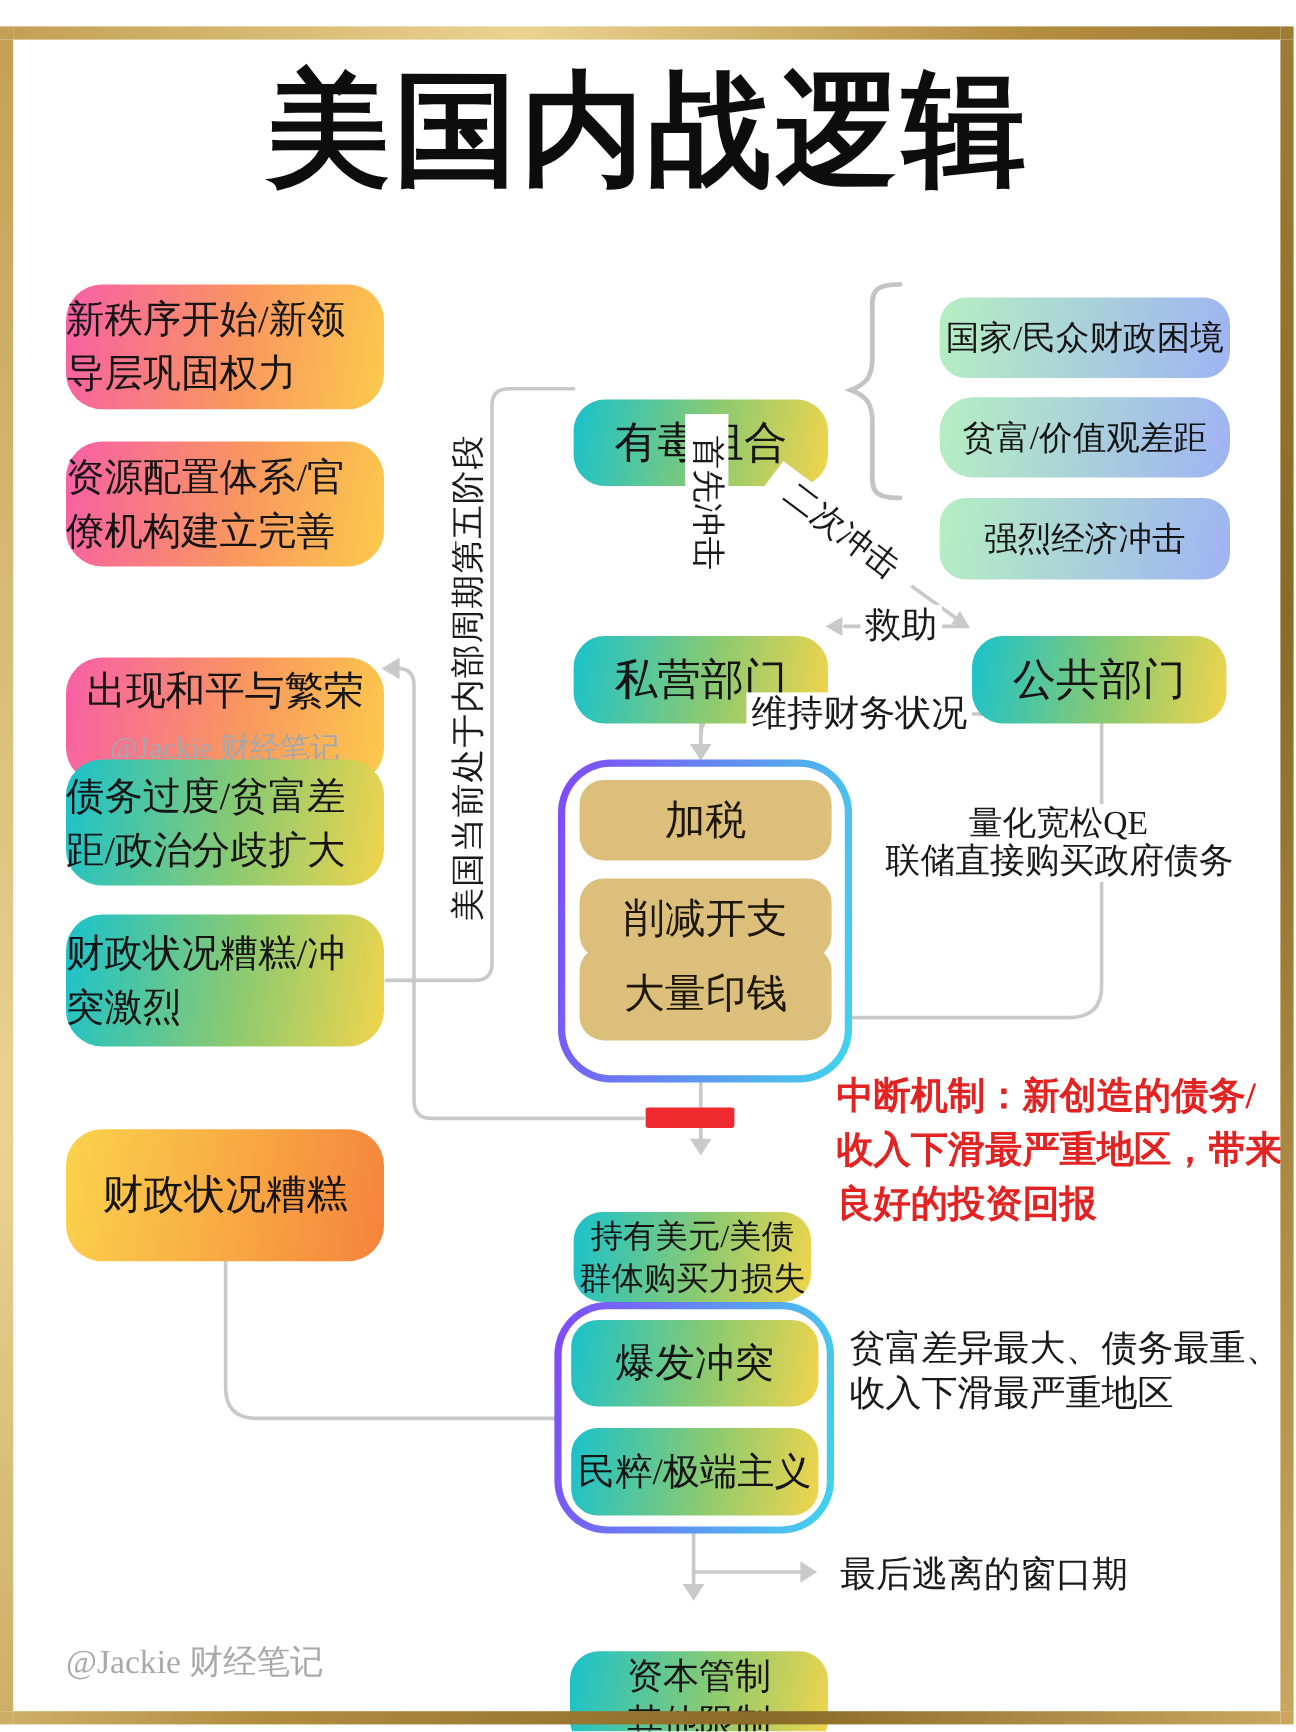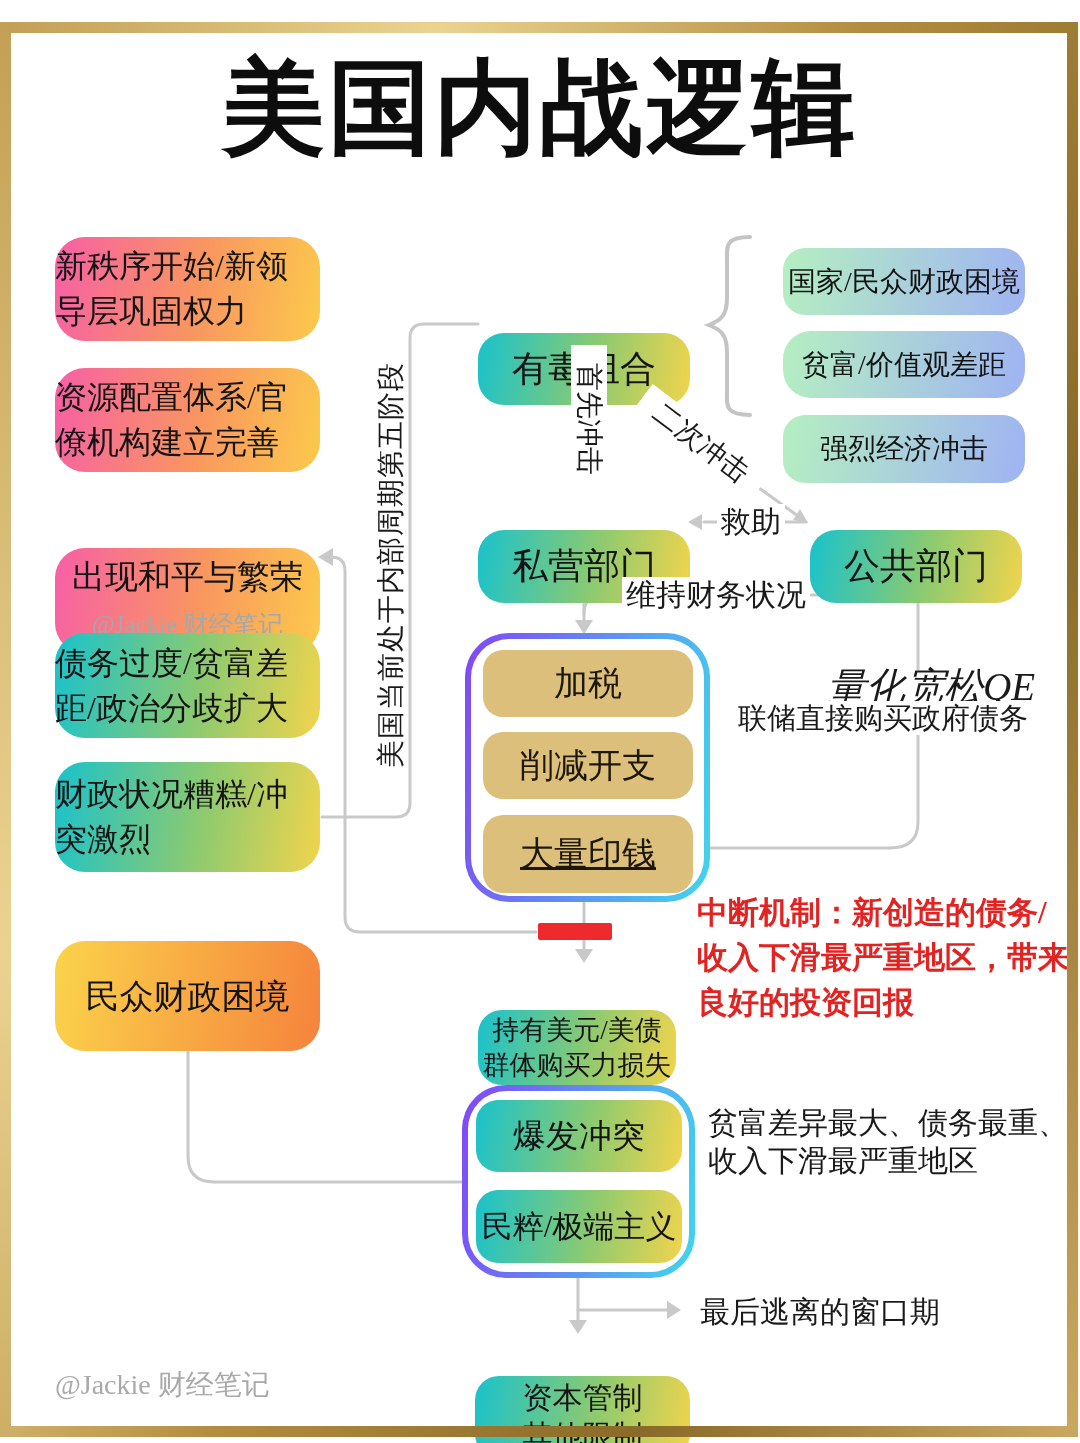--- a/index.html
+++ b/index.html
@@ -114,21 +114,21 @@
   </div>
   <div class="box grad-teal leftbox" style="top:633px;height:105px;">
     <span class="ln">债务过度/贫富差</span>
     <span class="ln">距/政治分歧扩大</span>
   </div>
   <div class="box grad-teal leftbox" style="top:762px;height:110px;">
     <span class="ln">财政状况糟糕/冲</span>
     <span class="ln">突激烈</span>
   </div>
   <div class="box grad-orange leftbox centered" style="top:898px;height:110px;font-size:34px;">
-    <span class="ln">民众财政困境</span>
+    <span class="ln">财政状况糟糕</span>
   </div>
 
   <div class="box grad-teal centered" style="left:478px;top:290px;width:212px;height:72px;font-size:36px;border-radius:26px;">
     <span class="ln">有毒组合</span>
   </div>
   <div class="box grad-teal centered" style="left:478px;top:487px;width:212px;height:73px;font-size:36px;border-radius:26px;">
     <span class="ln">私营部门</span>
   </div>
   <div class="box grad-teal centered" style="left:810px;top:487px;width:212px;height:73px;font-size:36px;border-radius:26px;">
     <span class="ln">公共部门</span>
@@ -146,21 +146,21 @@
 
   <div class="group" style="left:465px;top:633px;width:245px;height:269px;">
     <div class="inner"></div>
   </div>
   <div class="tanbox" style="left:483px;top:650px;width:210px;height:67px;">
     <span>加税</span>
   </div>
   <div class="tanbox" style="left:483px;top:732px;width:210px;height:67px;">
     <span>削减开支</span>
   </div>
-  <div class="tanbox" style="left:483px;top:815px;width:210px;height:78px;text-decoration:underline;">
+  <div class="tanbox" style="left:483px;top:789px;width:210px;height:78px;">
     <span>大量印钱</span>
   </div>
 
   <div class="redbar"></div>
   <div class="rednote">
     <span class="ln" style="display:block">中断机制：新创造的债务/</span>
     <span class="ln" style="display:block">收入下滑最严重地区，带来</span>
     <span class="ln" style="display:block">良好的投资回报</span>
   </div>
 
@@ -181,21 +181,21 @@
 
   <div class="box grad-teal centered" style="left:475px;top:1333px;width:215px;height:82px;font-size:30px;line-height:38px;border-radius:24px;">
     <span class="ln">资本管制</span>
     <span class="ln">其他限制</span>
   </div>
 
   <div class="line-label" style="left:515px;top:401px;width:140px;height:36px;line-height:36px;font-size:28px;transform:rotate(90deg);">首先冲击</div>
   <div class="line-label" style="left:627px;top:425px;width:140px;height:36px;line-height:36px;font-size:28px;transform:rotate(37deg);">二次冲击</div>
   <div class="line-label" style="left:751px;top:504px;height:36px;line-height:36px;font-size:30px;transform:translateX(-50%);">救助</div>
   <div class="line-label" style="left:716px;top:577px;height:36px;line-height:36px;font-size:30px;transform:translateX(-50%);">维持财务状况</div>
-  <div class="line-label" style="left:931px;top:670px;height:34px;line-height:34px;font-size:39px;transform:translateX(-50%);font-style:italic;">量化宽松QE</div>
+  <div class="line-label" style="left:882px;top:670px;height:34px;line-height:34px;font-size:28px;transform:translateX(-50%);">量化宽松QE</div>
   <div class="line-label" style="left:883px;top:701px;height:34px;line-height:34px;font-size:29px;transform:translateX(-50%);">联储直接购买政府债务</div>
   <div class="plain-label" style="left:171px;top:548px;width:440px;height:34px;line-height:34px;font-size:28px;letter-spacing:1px;text-align:center;transform:rotate(-90deg);">美国当前处于内部周期第五阶段</div>
   <div class="plain-label" style="left:700px;top:1292px;font-size:30px;">最后逃离的窗口期</div>
 
   <div class="plain-label" style="left:708px;top:1103px;font-size:30px;">贫富差异最大、债务最重、</div>
   <div class="plain-label" style="left:708px;top:1141px;font-size:30px;">收入下滑最严重地区</div>
 
   <div class="watermark-bottom">@Jackie 财经笔记</div>
 
   <div class="frame"></div>

